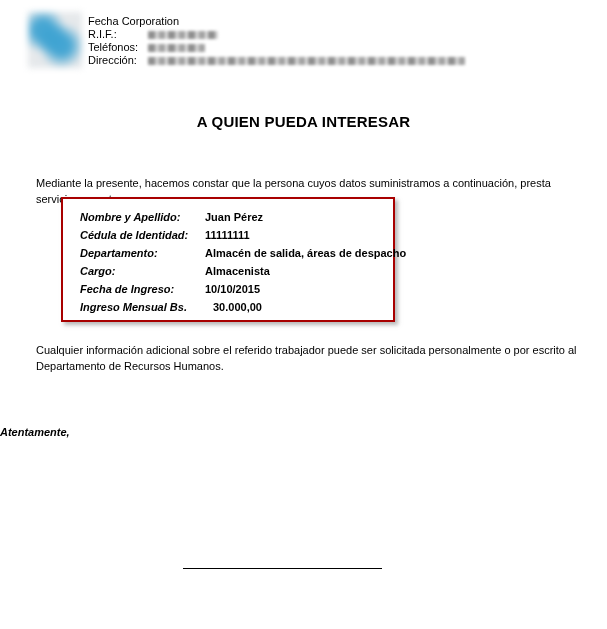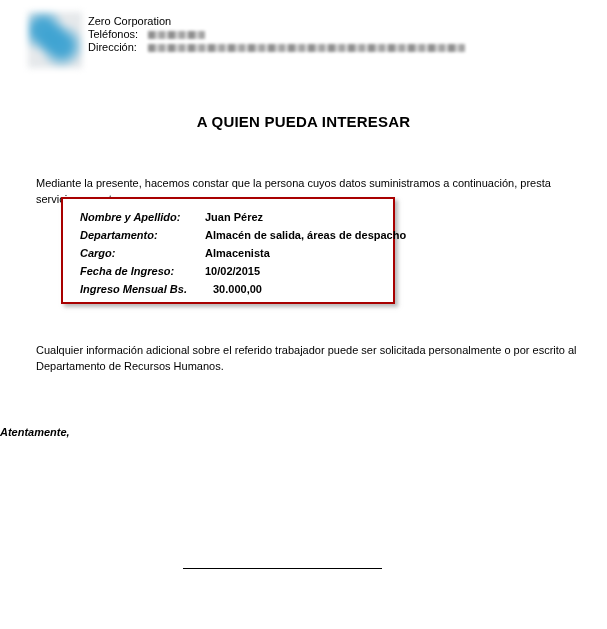--- a/index.html
+++ b/index.html
@@ -61,51 +61,59 @@
   }
 </style>
 </head>
 <body>
 
 <div class="page">
 
   <div class="logo"></div>
 
   <div class="company">
-    <div class="company-name">Zero Corporation</div>
+    <div class="company-name">Fecha Corporation</div>
+    <div class="field-row">
+      <span class="field-label">R.I.F.:</span>
+      <span class="redacted redacted-rif"></span>
+    </div>
     <div class="field-row">
       <span class="field-label">Teléfonos:</span>
       <span class="redacted redacted-tel"></span>
     </div>
     <div class="field-row">
       <span class="field-label">Dirección:</span>
       <span class="redacted redacted-dir"></span>
     </div>
   </div>
 
   <div class="doc-title">A QUIEN PUEDA INTERESAR</div>
 
   <p class="para p1">Mediante la presente, hacemos constar que la persona cuyos datos suministramos a continuación, presta servicios en esta empresa:</p>
 
   <div class="info-box">
     <div class="ibrow">
       <span class="rlabel">Nombre y Apellido:</span>
       <span class="rvalue">Juan Pérez</span>
     </div>
     <div class="ibrow">
+      <span class="rlabel">Cédula de Identidad:</span>
+      <span class="rvalue">11111111</span>
+    </div>
+    <div class="ibrow">
       <span class="rlabel">Departamento:</span>
       <span class="rvalue">Almacén de salida, áreas de despacho</span>
     </div>
     <div class="ibrow">
       <span class="rlabel">Cargo:</span>
       <span class="rvalue">Almacenista</span>
     </div>
     <div class="ibrow">
       <span class="rlabel">Fecha de Ingreso:</span>
-      <span class="rvalue">10/02/2015</span>
+      <span class="rvalue">10/10/2015</span>
     </div>
     <div class="ibrow">
       <span class="rlabel">Ingreso Mensual Bs.</span>
       <span class="rvalue indent">30.000,00</span>
     </div>
   </div>
 
   <p class="para p2">Cualquier información adicional sobre el referido trabajador puede ser solicitada personalmente o por escrito al Departamento de Recursos Humanos.</p>
 
   <div class="closing">Atentamente,</div>

